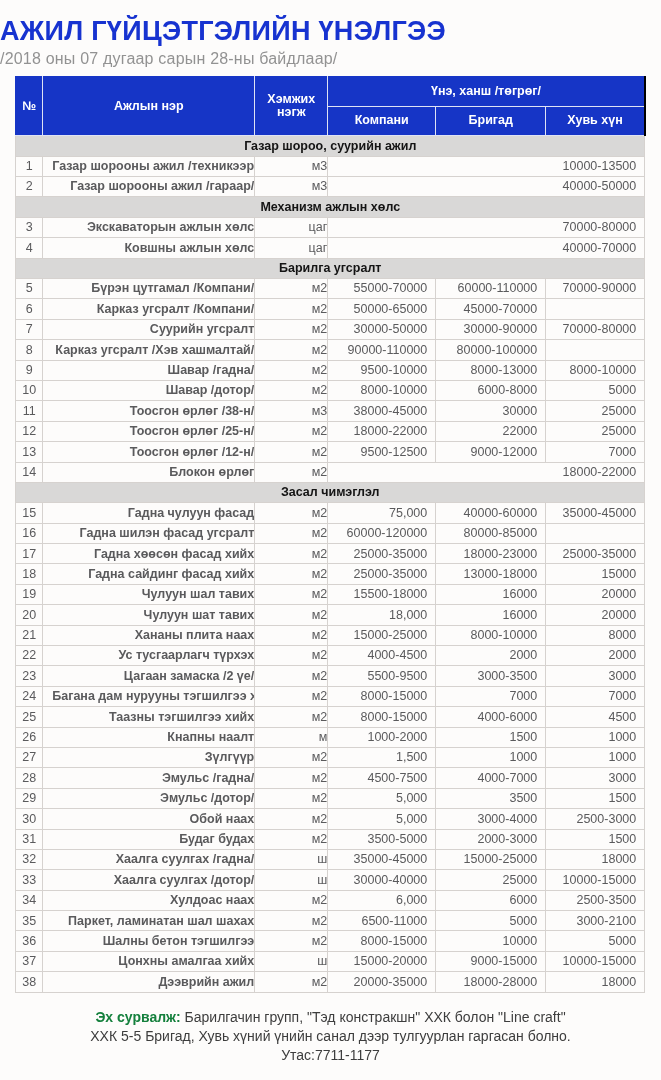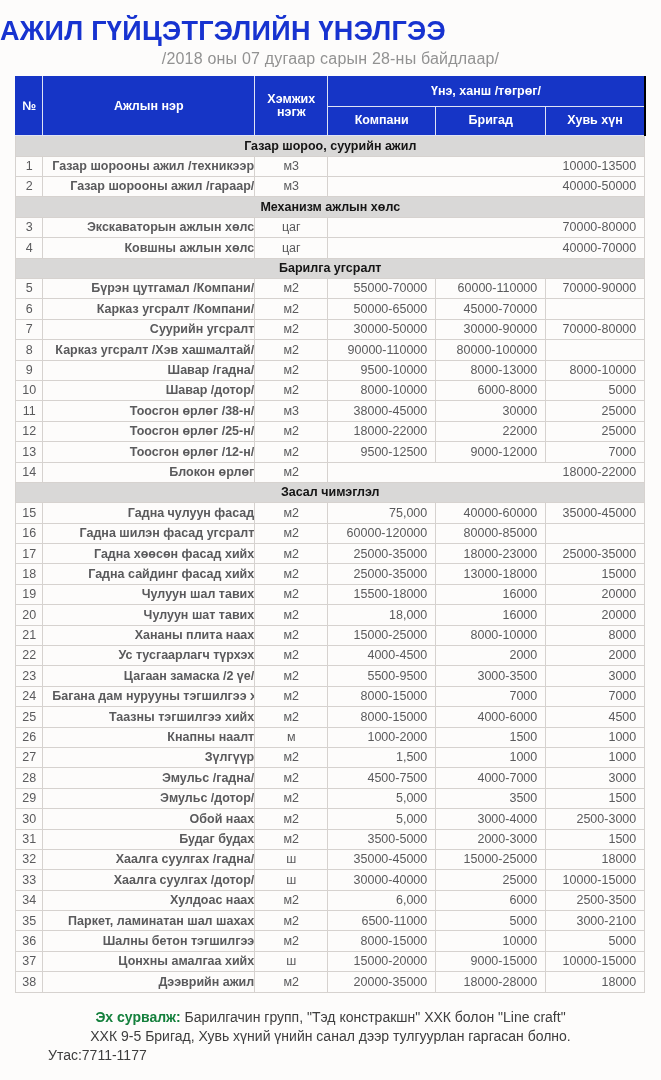--- a/index.html
+++ b/index.html
@@ -15,21 +15,21 @@
   .title {
     padding-top:16px;
     text-align:left;
     font-size:27px;
     font-weight:bold;
     letter-spacing:0.3px;
     color:#1733d0;
   }
   .subtitle {
     margin-top:3px;
-    text-align:center;
+    text-align:left;
     font-size:16px;
     color:#929292;
     letter-spacing:0.2px;
   }
   table.main {
     margin:8px auto 0 auto;
     width:629px;
     border-collapse:collapse;
     table-layout:fixed;
   }
@@ -61,36 +61,35 @@
   }
   td.section {
     background:#d9d8d7 !important;
     color:#141414 !important;
     font-weight:bold;
     font-size:13.2px;
     text-align:center;
   }
   td.c-num  { text-align:center; }
   td.c-name { text-align:right; padding-left:9px;font-weight:bold; }
-  td.c-unit { text-align:center;margin-top:18px; }
+  td.c-unit { text-align:right;margin-top:18px; }
   td.c-price{ text-align:right; padding-right:8px; }
   .footer {
     margin-top:15px;
     text-align:center;
     font-size:14px;
     line-height:19px;
     color:#3d3d3d;
   }
   .footer .src-label { font-weight:bold; color:#15803d;text-align:right; }
   .footer-phone {
-    text-align:left;
+    text-align:center;
     font-size:14px;
     line-height:19px;
     color:#3d3d3d;
-    margin-left:48px;
   }
 </style>
 </head>
 <body>
 
 <div class="page">
 
   <div class="title">АЖИЛ ГҮЙЦЭТГЭЛИЙН ҮНЭЛГЭЭ</div>
   <div class="subtitle">/2018 оны 07 дугаар сарын 28-ны байдлаар/</div>
 
@@ -421,17 +420,17 @@
           <td class="c-unit">м2</td>
           <td class="c-price">20000-35000</td>
           <td class="c-price">18000-28000</td>
           <td class="c-price">18000</td>
         </tr>
       </tbody>
   </table>
 
   <div class="footer">
     <span class="src-label">Эх сурвалж:</span><span> Барилгачин групп,  "Тэд констракшн" ХХК болон "Line craft"</span><br>
-    <span>ХХК 9-5 Бригад, Хувь хүний үнийн санал дээр тулгуурлан гаргасан болно.</span>
+    <span>ХХК 5-5 Бригад, Хувь хүний үнийн санал дээр тулгуурлан гаргасан болно.</span>
   </div>
   <div class="footer-phone">Утас:7711-1177</div>
 
 </div>
 
 </body></html>

